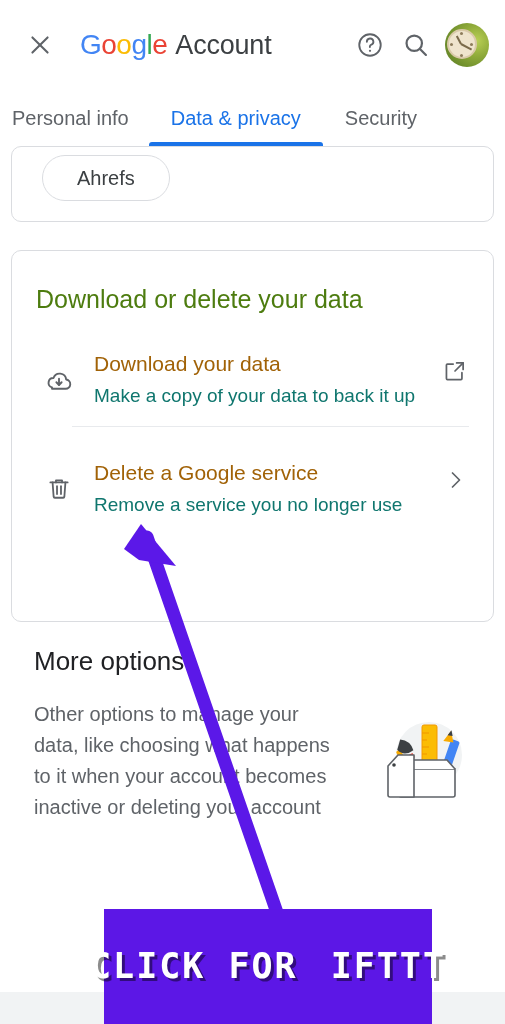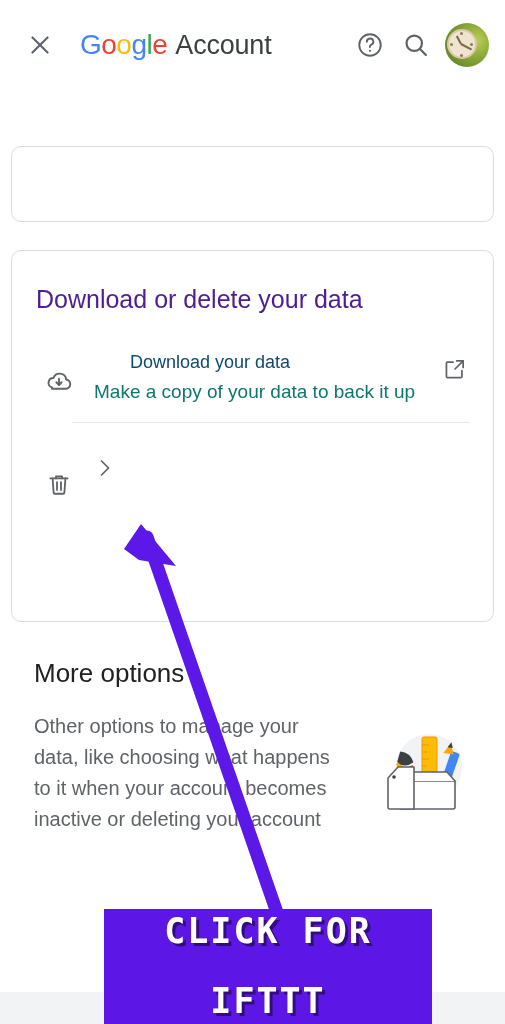--- a/index.html
+++ b/index.html
@@ -82,54 +82,54 @@
     font-size: 20px; color: #3c4043; white-space: nowrap; background: #fff;
   }
   .chip.has-icon { padding-left: 18px; padding-right: 18px; }
 
   
   .dl-card {
     position: absolute; top: 104px; left: 11px; right: 11px; height: 372px;
     border: 1px solid #dadce0; border-radius: 10px; background: #fff;
   }
   .dl-title {
-    font-size: 25px; color: #4c1d95; padding: 34px 0 0 24px; font-weight: 400;
+    font-size: 25px; color: #4d7c0f; padding: 34px 0 0 24px; font-weight: 400;
   }
   .row {
     display: flex; align-items: flex-start; padding: 0 16px 0 24px; position: relative;
   }
   .row-icon {
     width: 46px; min-width: 46px; display: flex; align-items: center; justify-content: center;
     color: #5f6368; padding-top: 34px;
   }
   .row-text { flex: 1; padding-left: 12px; }
-  .row-title { font-size: 18px; color: #0c4a6e; line-height: 1.35; margin-bottom: 4px; margin-left: 36px; }
+  .row-title { font-size: 21px; color: #a16207; line-height: 1.35; margin-bottom: 4px; }
   .row-sub { font-size: 19px; color: #0f766e; line-height: 1.45; }
   .row-trail {
     width: 44px; min-width: 44px; display: flex; align-items: center; justify-content: center;
     color: #5f6368; align-self: center;
   }
   .row-divider { height: 1px; background: #e8eaed; margin: 16px 24px 0 60px; }
 
   
-  .more-wrap { position: absolute; top: 512px; left: 0; right: 0; }
+  .more-wrap { position: absolute; top: 500px; left: 0; right: 0; }
   .more-title { font-size: 26px; color: #202124; padding-left: 34px; }
   .more-body { display: flex; align-items: flex-start; padding: 22px 24px 0 34px; }
   .more-text { font-size: 20px; color: #5f6368; line-height: 1.55; max-width: 300px; }
   .more-illus { margin-left: auto; margin-top: 4px; }
 
   .bottom-strip {
     position: absolute; left: 0; right: 0; bottom: 0; height: 32px; background: #f1f3f4;
   }
 
   
   .overlay { position: absolute; inset: 0; pointer-events: none; }
   .callout {
     position: absolute; left: 104px; top: 909px; width: 328px; height: 115px;
-    background: #5c17e6; display: flex; flex-direction: column;
+    background: #5c17e6; display: flex; 
     align-items: center; justify-content: center; gap: 33px;
   }
   .callout-line {
     font-family: "DejaVu Sans Mono", monospace;
     font-size: 35px; font-weight: 700; color: #ffffff;
     letter-spacing: 2px; line-height: 1.06;
     text-shadow: 3px 3px 0 rgba(0,0,0,0.45);
     white-space: nowrap;
   }
 </style>
@@ -172,25 +172,40 @@
       <div class="clockface"></div>
       <div class="hand-h"></div>
       <div class="hand-m"></div>
       <div class="pip" style="left:15px;top:9px;"></div>
       <div class="pip" style="left:25px;top:20px;"></div>
       <div class="pip" style="left:15px;top:31px;"></div>
       <div class="pip" style="left:5px;top:20px;"></div>
     </div>
   </div>
 
+  <div class="tabs">
+    <div class="tab" style="margin-left:-8px;padding:0 20px;">
+      <span>Personal info</span>
+    </div>
+    <div class="tab active" style="padding:0 22px;">
+      <span>Data &amp; privacy</span>
+      <span class="underline"></span>
+    </div>
+    <div class="tab" style="padding:0 22px;">
+      <span>Security</span>
+    </div>
+  </div>
 
   <div class="page">
 
     <div class="chips-card">
       <div class="chips-row">
+        <div class="chip">
+          <span>Ahrefs</span>
+        </div>
       </div>
     </div>
 
     <div class="dl-card">
       <div class="dl-title">Download or delete your data</div>
 
       <div class="row" style="margin-top:18px;">
         <div class="row-icon">
           <svg width="30" height="30" viewBox="0 0 24 24" fill="none" stroke="currentColor" stroke-width="1.5" stroke-linecap="round" stroke-linejoin="round">
             <path d="M6.4 18.2h10.9a3.7 3.7 0 0 0 .4-7.38 5.2 5.2 0 0 0-10.1-1.2 3.8 3.8 0 0 0-1.2 7.45z"></path>
@@ -215,20 +230,24 @@
 
       <div class="row" style="margin-top:14px;">
         <div class="row-icon">
           <svg width="28" height="28" viewBox="0 0 24 24" fill="none" stroke="currentColor" stroke-width="1.55" stroke-linecap="round" stroke-linejoin="round">
             <path d="M4.6 6.4h14.8"></path>
             <path d="M9.4 6.4V4.6h5.2v1.8"></path>
             <path d="M6.5 6.4l.9 12.2a1 1 0 0 0 1 .9h7.2a1 1 0 0 0 1-.9l.9-12.2"></path>
             <line x1="10.3" y1="9.6" x2="10.3" y2="16.3"></line>
             <line x1="13.7" y1="9.6" x2="13.7" y2="16.3"></line>
           </svg>
+        </div>
+        <div class="row-text" style="padding-top:18px;">
+          <div class="row-title">Delete a Google service</div>
+          <div class="row-sub">Remove a service you no longer use</div>
         </div>
         <div class="row-trail">
           <svg width="24" height="24" viewBox="0 0 24 24" fill="none" stroke="currentColor" stroke-width="1.7" stroke-linecap="round" stroke-linejoin="round">
             <polyline points="9.5,5 16.5,12 9.5,19"></polyline>
           </svg>
         </div>
       </div>
     </div>
 
     <div class="more-wrap">

